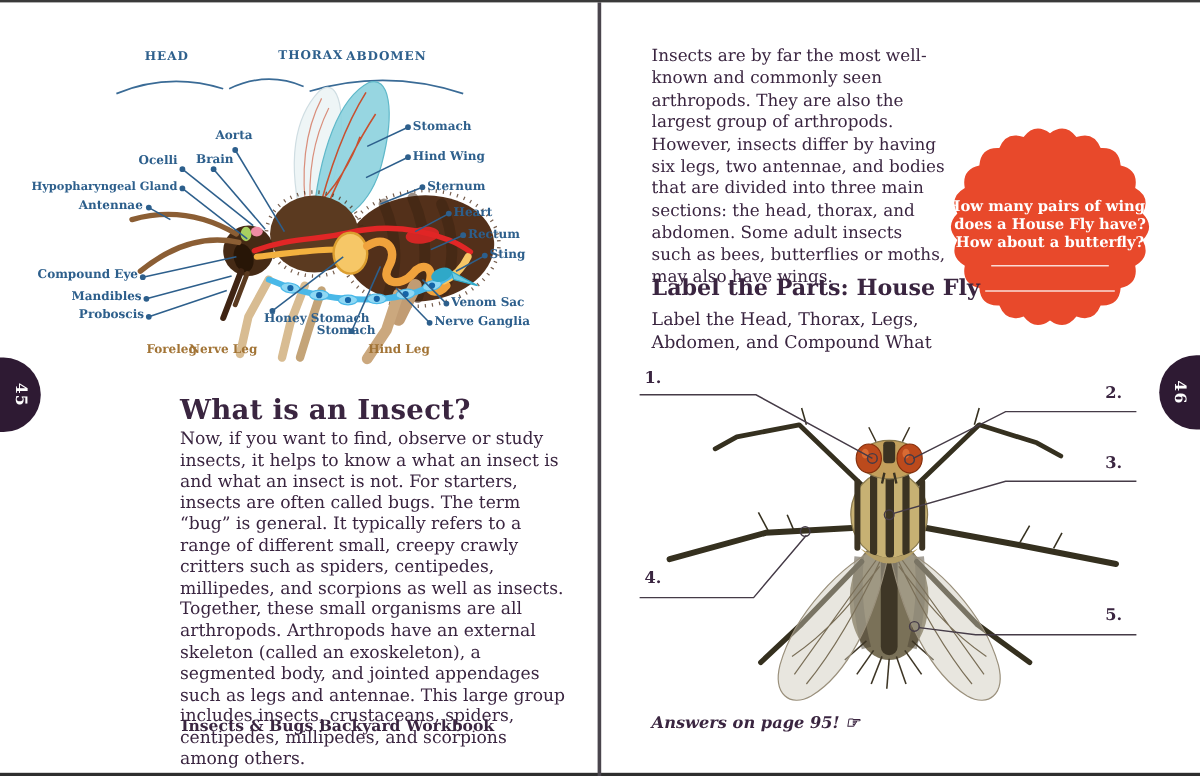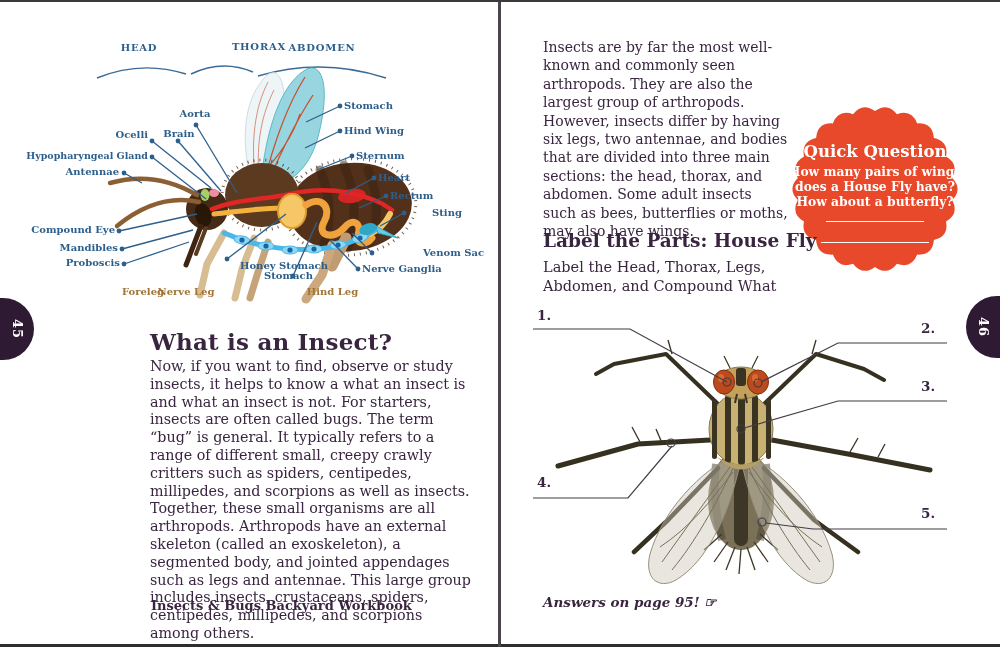--- a/index.html
+++ b/index.html
@@ -170,49 +170,48 @@
     <div class="bl ra" style="right:852px;top:127px;">Ocelli</div>
     <div class="bl" style="left:160px;top:126px;width:38px;text-align:center;">Brain</div>
     <div class="bl ra small" style="right:852px;top:148px;">Hypopharyngeal Gland</div>
     <div class="bl ra" style="right:881px;top:164px;">Antennae</div>
     <div class="bl ra" style="right:885px;top:222px;">Compound Eye</div>
     <div class="bl ra" style="right:882px;top:240px;">Mandibles</div>
     <div class="bl ra" style="right:880px;top:255px;">Proboscis</div>
     <div class="bl leg" style="left:118px;top:284px;width:50px;">Foreleg</div>
     <div class="bl leg" style="left:156px;top:284px;width:60px;">Nerve Leg</div>
     <div class="bl leg" style="left:305px;top:284px;width:55px;">Hind Leg</div>
-    <div class="bl" style="left:240px;top:258px;">Honey Stomach</div>
+    <div class="bl" style="left:220px;top:258px;">Honey Stomach</div>
     <div class="bl" style="left:252px;top:268px;margin-left:12px;">Stomach</div>
     <div class="bl" style="left:344px;top:98px;">Stomach</div>
     <div class="bl" style="left:344px;top:123px;">Hind Wing</div>
     <div class="bl" style="left:356px;top:148px;">Sternum</div>
     <div class="bl" style="left:378px;top:170px;">Heart</div>
     <div class="bl" style="left:390px;top:188px;">Rectum</div>
-    <div class="bl" style="left:408px;top:205px;margin-left:24px;">Sting</div>
-    <div class="bl" style="left:376px;top:245px;margin-left:47px;">Venom Sac</div>
+    <div class="bl" style="left:408px;top:205px;">Sting</div>
+    <div class="bl" style="left:376px;top:245px;">Venom Sac</div>
     <div class="bl" style="left:362px;top:261px;">Nerve Ganglia</div>
 
     <div class="abs ink h1" style="left:150px;top:326px;">What is an Insect?</div>
     <div class="abs ink body-text" style="left:150px;top:356px;width:325px;">Now, if you want to find, observe or study insects, it helps to know a what an insect is and what an insect is not. For starters, insects are often called bugs. The term “bug” is general. It typically refers to a range of different small, creepy crawly critters such as spiders, centipedes, millipedes, and scorpions as well as insects.  Together, these small organisms are all arthropods. Arthropods have an external skeleton (called an exoskeleton), a segmented body, and jointed appendages such as legs and antennae. This large group includes insects, crustaceans, spiders, centipedes, millipedes, and scorpions among others.</div>
     <div class="abs ink footer" style="left:151px;top:596px;">Insects &amp; Bugs Backyard Workbook</div>
 
     <div class="tab tab-left">
       <span>45</span>
     </div>
   </div>
 
   <div>
 
     <div class="abs ink intro-text" style="left:543px;top:36px;width:246px;">Insects are by far the most well-known and commonly seen arthropods. They are also the largest group of arthropods. However, insects differ by having six legs, two antennae, and bodies that are divided into three main sections: the head, thorax, and abdomen. Some adult insects such as bees, butterflies or moths, may also have wings.</div>
 
     <div class="badge-wrap">
       <svg viewBox="0 0 176 176">
         <path id="seal-path" fill="#e8492b" d="M88.0 10.0 Q100.5 0.9 110.0 13.2 L110.0 13.2 Q124.6 8.0 130.2 22.4 L130.2 22.4 Q145.6 21.5 146.9 36.9 L146.9 36.9 Q162.0 40.4 159.0 55.6 L159.0 55.6 Q172.4 63.2 165.2 76.9 L165.2 76.9 Q176.0 88.0 165.2 99.1 L165.2 99.1 Q172.4 112.8 159.0 120.4 L159.0 120.4 Q162.0 135.6 146.9 139.1 L146.9 139.1 Q145.6 154.5 130.2 153.6 L130.2 153.6 Q124.6 168.0 110.0 162.8 L110.0 162.8 Q100.5 175.1 88.0 166.0 L88.0 166.0 Q75.5 175.1 66.0 162.8 L66.0 162.8 Q51.4 168.0 45.8 153.6 L45.8 153.6 Q30.4 154.5 29.1 139.1 L29.1 139.1 Q14.0 135.6 17.0 120.4 L17.0 120.4 Q3.6 112.8 10.8 99.1 L10.8 99.1 Q0.0 88.0 10.8 76.9 L10.8 76.9 Q3.6 63.2 17.0 55.6 L17.0 55.6 Q14.0 40.4 29.1 36.9 L29.1 36.9 Q30.4 21.5 45.8 22.4 L45.8 22.4 Q51.4 8.0 66.0 13.2 L66.0 13.2 Q75.5 0.9 88.0 10.0 Z"></path>
       </svg>
-      <div class="qq qq-title">Quick Question</div>
       <div class="qq qq-line qq-l2">does a House Fly have?</div>
       <div class="qq qq-line qq-l1">How many pairs of wings</div>
       <div class="qq qq-line qq-l3">How  about a butterfly?</div>
       <div class="qq-u qq-u1"></div>
       <div class="qq-u qq-u2"></div>
     </div>
 
     <div class="abs ink h2" style="left:543px;top:228px;">Label the Parts: House Fly</div>
     <div class="abs ink sub-text" style="left:543px;top:256px;">Label the Head, Thorax, Legs,</div>
     <div class="abs ink sub-text" style="left:543px;top:275px;">Abdomen, and Compound What</div>

